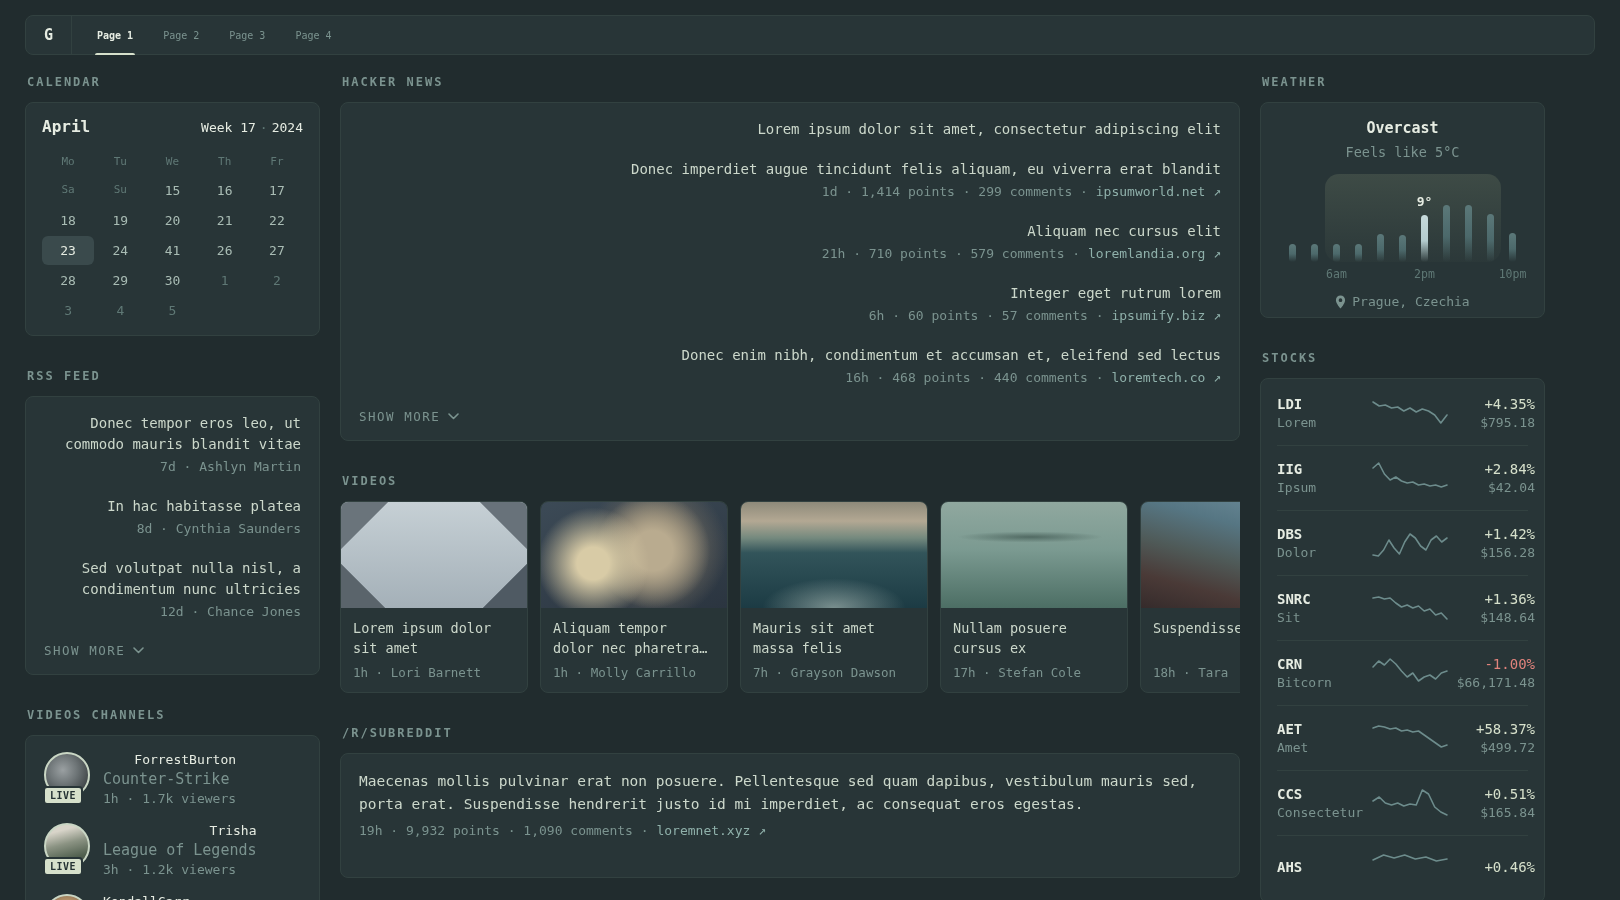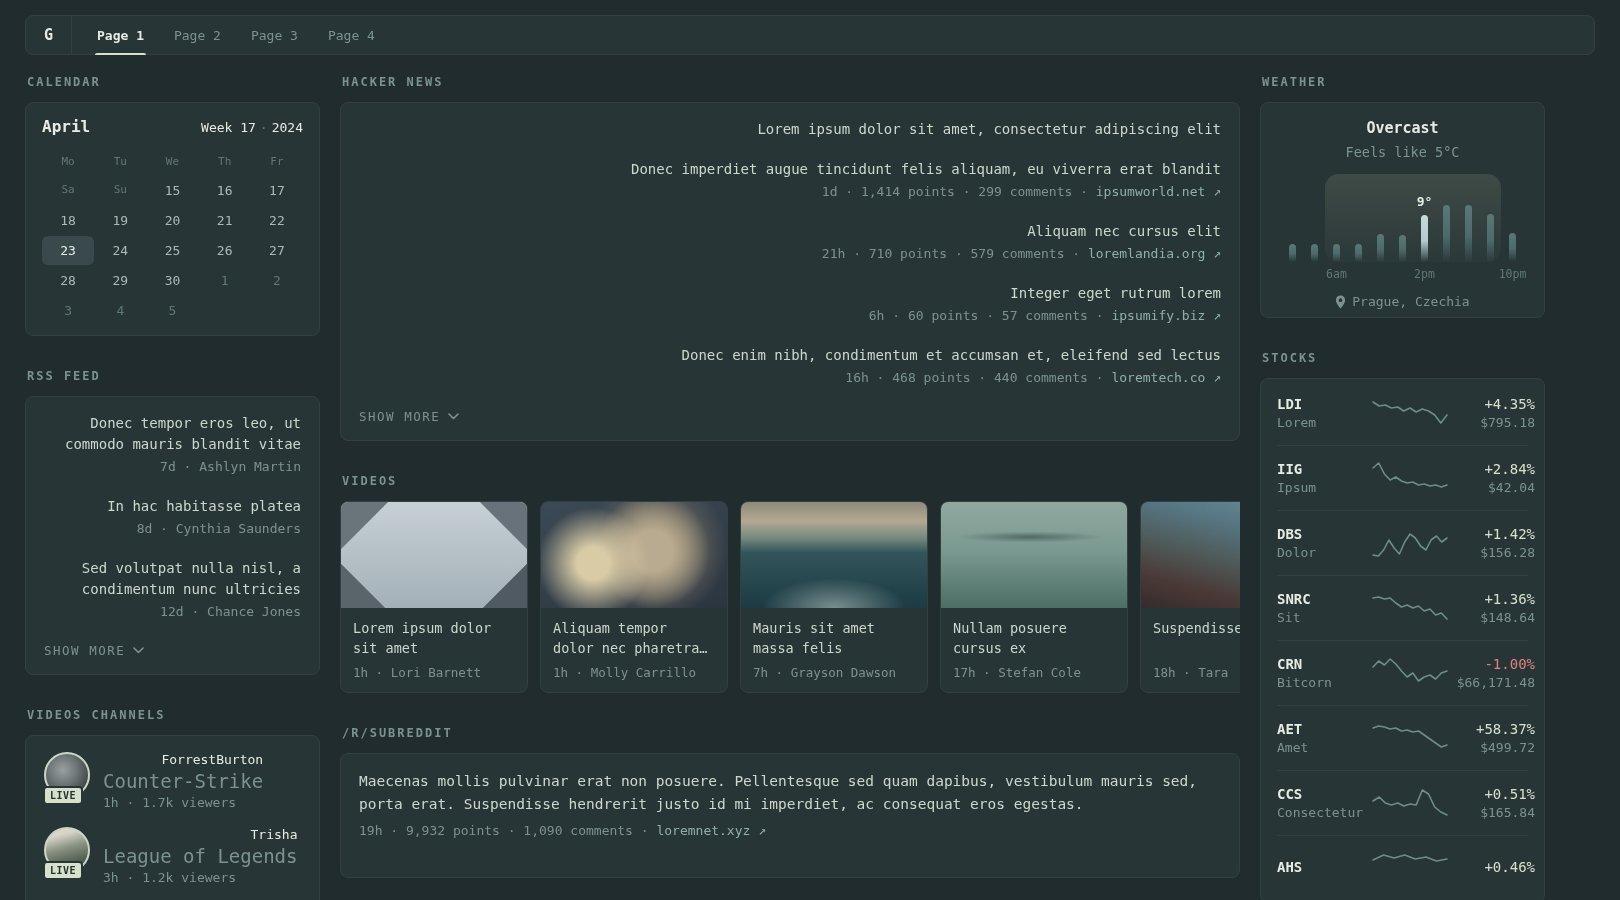--- a/index.html
+++ b/index.html
@@ -12,21 +12,21 @@
   html,body{width:1620px;height:900px;overflow:hidden;}
   body{background:var(--bg);font-family:"DejaVu Sans Mono","Liberation Mono",monospace;
        font-size:14px;color:var(--dim);}
   
   .nav{height:40px;margin:15px 25px 20px;background:var(--card);
        border:1px solid var(--card-border);border-radius:8px;display:flex;align-items:stretch;}
   .logo{width:46px;display:flex;align-items:center;justify-content:center;
         color:var(--bright);font-weight:700;font-size:15px;border-right:1px solid var(--card-border);cursor:pointer;}
   .tabs{display:flex;padding:0 10px;}
   .tab{position:relative;display:flex;align-items:center;padding:0 15px;
-       color:var(--dim);font-size:13px;cursor:pointer;}
+       color:var(--dim);font-size:10px;cursor:pointer;}
   .tab.active{color:var(--bright);font-weight:600;}
   .tab.active::after{content:"";position:absolute;left:13px;right:13px;bottom:-1px;height:2px;
        background:var(--accent);border-radius:2px 2px 0 0;}
   
   .layout{display:grid;grid-template-columns:295px 900px 285px;gap:20px;
           padding:0 25px;align-items:start;}
   .sec{font-size:12px;letter-spacing:2px;color:var(--dim);font-weight:600;margin:0 0 13px 2px;}
   .widget{margin-bottom:33px;}
   .card{background:var(--card);border:1px solid var(--card-border);border-radius:8px;}
   .pad{padding:16px 18px;}
@@ -54,21 +54,21 @@
   .tw-row{display:flex;gap:13px;margin-bottom:17px;cursor:pointer;}
   .tw-avatar-wrap{position:relative;width:46px;height:46px;flex:none;}
   .avatar{width:46px;height:46px;border-radius:50%;border:2px solid #c9d6c4;}
   .av1{background:radial-gradient(circle at 40% 38%,#9aa0a2 0%,#6d7476 40%,#3c4244 80%);}
   .av2{background:linear-gradient(165deg,#d8d4c9 18%,#8b9383 45%,#51604f 75%,#3f4a42 100%);}
   .av3{background:radial-gradient(circle at 50% 42%,#d9b795 0%,#b08e66 45%,#6b5c48 85%);}
   .live{position:absolute;left:-1px;bottom:-7px;background:#d6e0cb;color:#243133;
         font-size:10px;font-weight:700;padding:2px 5px;border-radius:4px;letter-spacing:.5px;
         border:2px solid var(--card);}
   .tw-name{color:var(--bright);font-size:13px;font-weight:400;text-align:right;}
-  .tw-game{color:var(--dim);font-size:19px;margin-top:3px;}
+  .tw-game{color:var(--dim);font-size:15px;margin-top:3px;}
   .tw-meta{color:var(--dim);font-size:13px;margin-top:3px;}
   
   .videos-row{width:900px;overflow:hidden;display:flex;gap:12px;}
   .video-card{width:188px;flex:none;background:var(--card);border:1px solid var(--card-border);
               border-radius:8px;overflow:hidden;cursor:pointer;}
   .thumb{height:106px;}
   .th1{background:
        linear-gradient(45deg,#5a646b 0 30%,transparent 30.5%) bottom left/50% 50% no-repeat,
        linear-gradient(-45deg,#4f5a63 0 30%,transparent 30.5%) bottom right/50% 50% no-repeat,
        linear-gradient(135deg,#6a747b 0 32%,transparent 32.5%) top left/50% 50% no-repeat,
@@ -161,21 +161,21 @@
             <div class="cal-cell">15</div>
             <div class="cal-cell">16</div>
             <div class="cal-cell">17</div>
             <div class="cal-cell">18</div>
             <div class="cal-cell">19</div>
             <div class="cal-cell">20</div>
             <div class="cal-cell">21</div>
             <div class="cal-cell">22</div>
             <div class="cal-cell selected">23</div>
             <div class="cal-cell">24</div>
-            <div class="cal-cell">25</div>
+            <div class="cal-cell">41</div>
             <div class="cal-cell">26</div>
             <div class="cal-cell">27</div>
             <div class="cal-cell">28</div>
             <div class="cal-cell">29</div>
             <div class="cal-cell">30</div>
             <div class="cal-cell outside">1</div>
             <div class="cal-cell outside">2</div>
             <div class="cal-cell outside">3</div>
             <div class="cal-cell outside">4</div>
             <div class="cal-cell outside">5</div>

